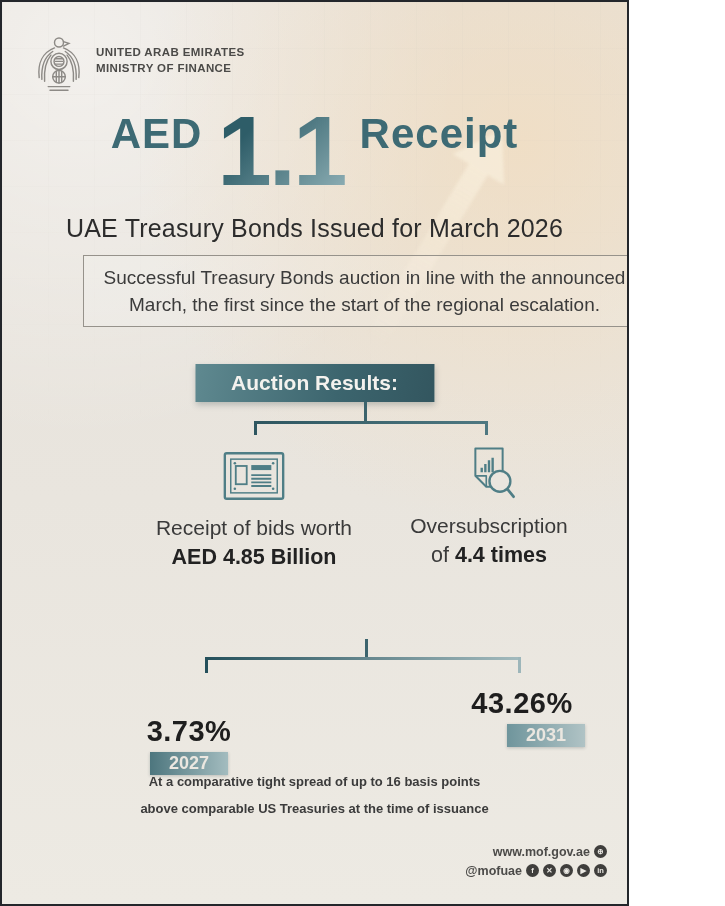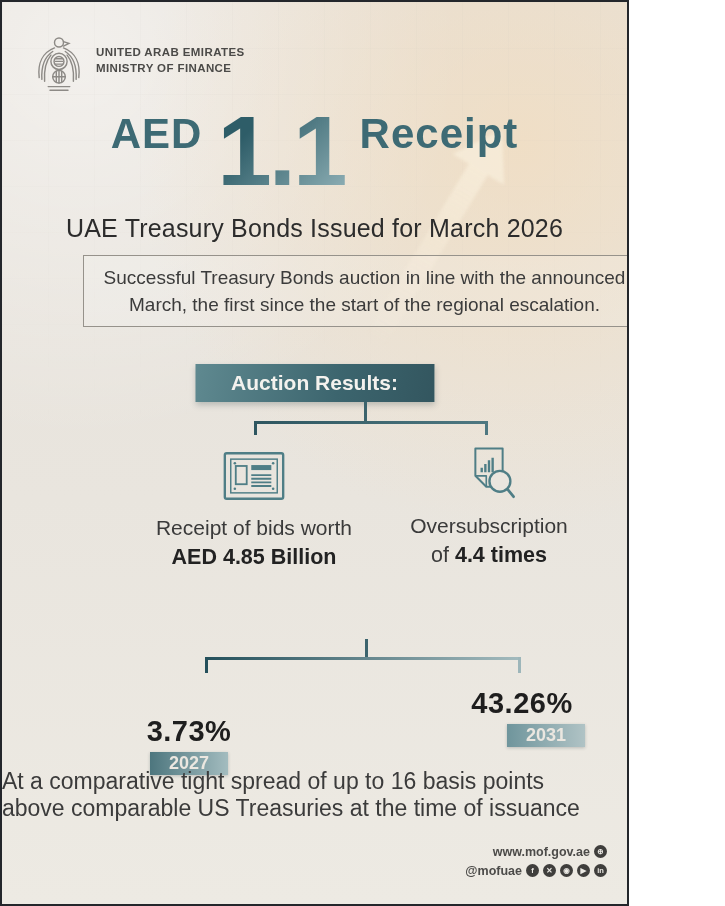--- a/index.html
+++ b/index.html
@@ -98,22 +98,22 @@
   .yield-col .year{
     display:inline-block; margin-top:4px; padding:1px 19px;
     font-size:18px; font-weight:bold; color:#ebe7e0;
     background:linear-gradient(90deg,#4d767e,#a3bcbf);
     box-shadow:0 1px 3px rgba(40,60,65,0.25);
   }
   .yield-left{left:112px; top:685px; width:150px;margin-top:28px;}
   .yield-right{left:445px; top:685px; width:150px;}
   .yield-right .year{background:linear-gradient(90deg,#6f959c,#b0c3c5);margin-left:48px;}
   
-  .spread{position:absolute; top:766px; left:0; width:100%; 
-    font-size:23px; color:#3b3b3b; line-height:27px; font-weight:400;}
+  .spread{position:absolute; top:766px; left:0; width:100%; text-align:center;
+    font-size:13px; color:#3b3b3b; line-height:27px; font-weight:700;}
   
   .footer{position:absolute; right:20px; bottom:24px; text-align:right;
     font-size:12.5px; font-weight:bold; color:#4c4b49;}
   .footer .row{display:flex; align-items:center; justify-content:flex-end; gap:4px; height:19px;}
   .chip{display:inline-flex; align-items:center; justify-content:center;
     width:13px; height:13px; border-radius:50%; background:#3f3e3c;
     color:#edebe6; font-size:7.5px; font-weight:bold; line-height:1;}
 </style>
 </head>
 <body>

